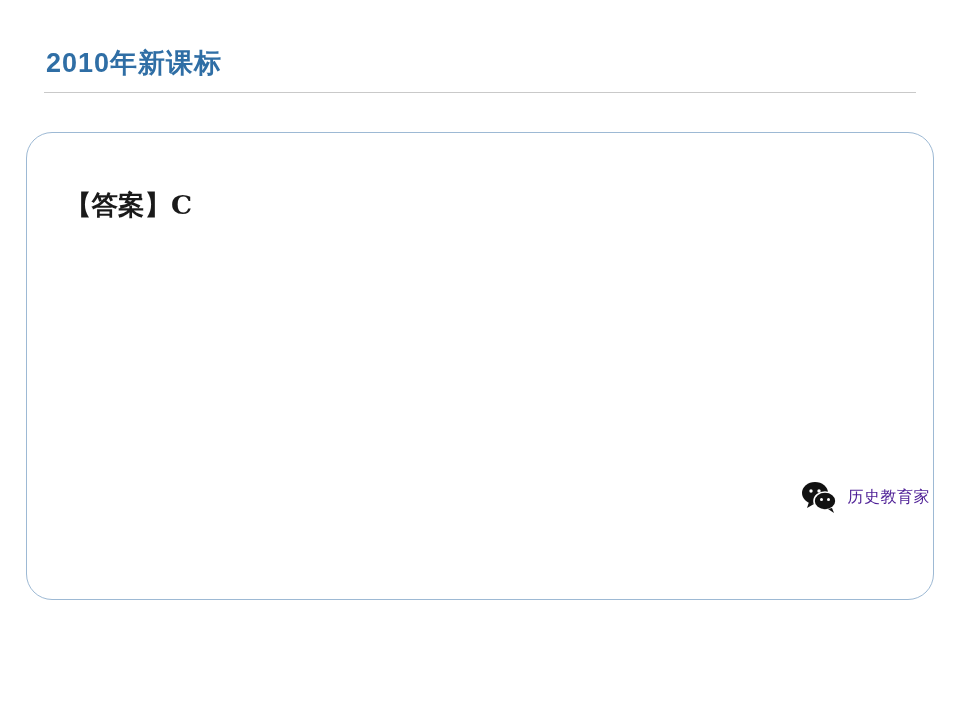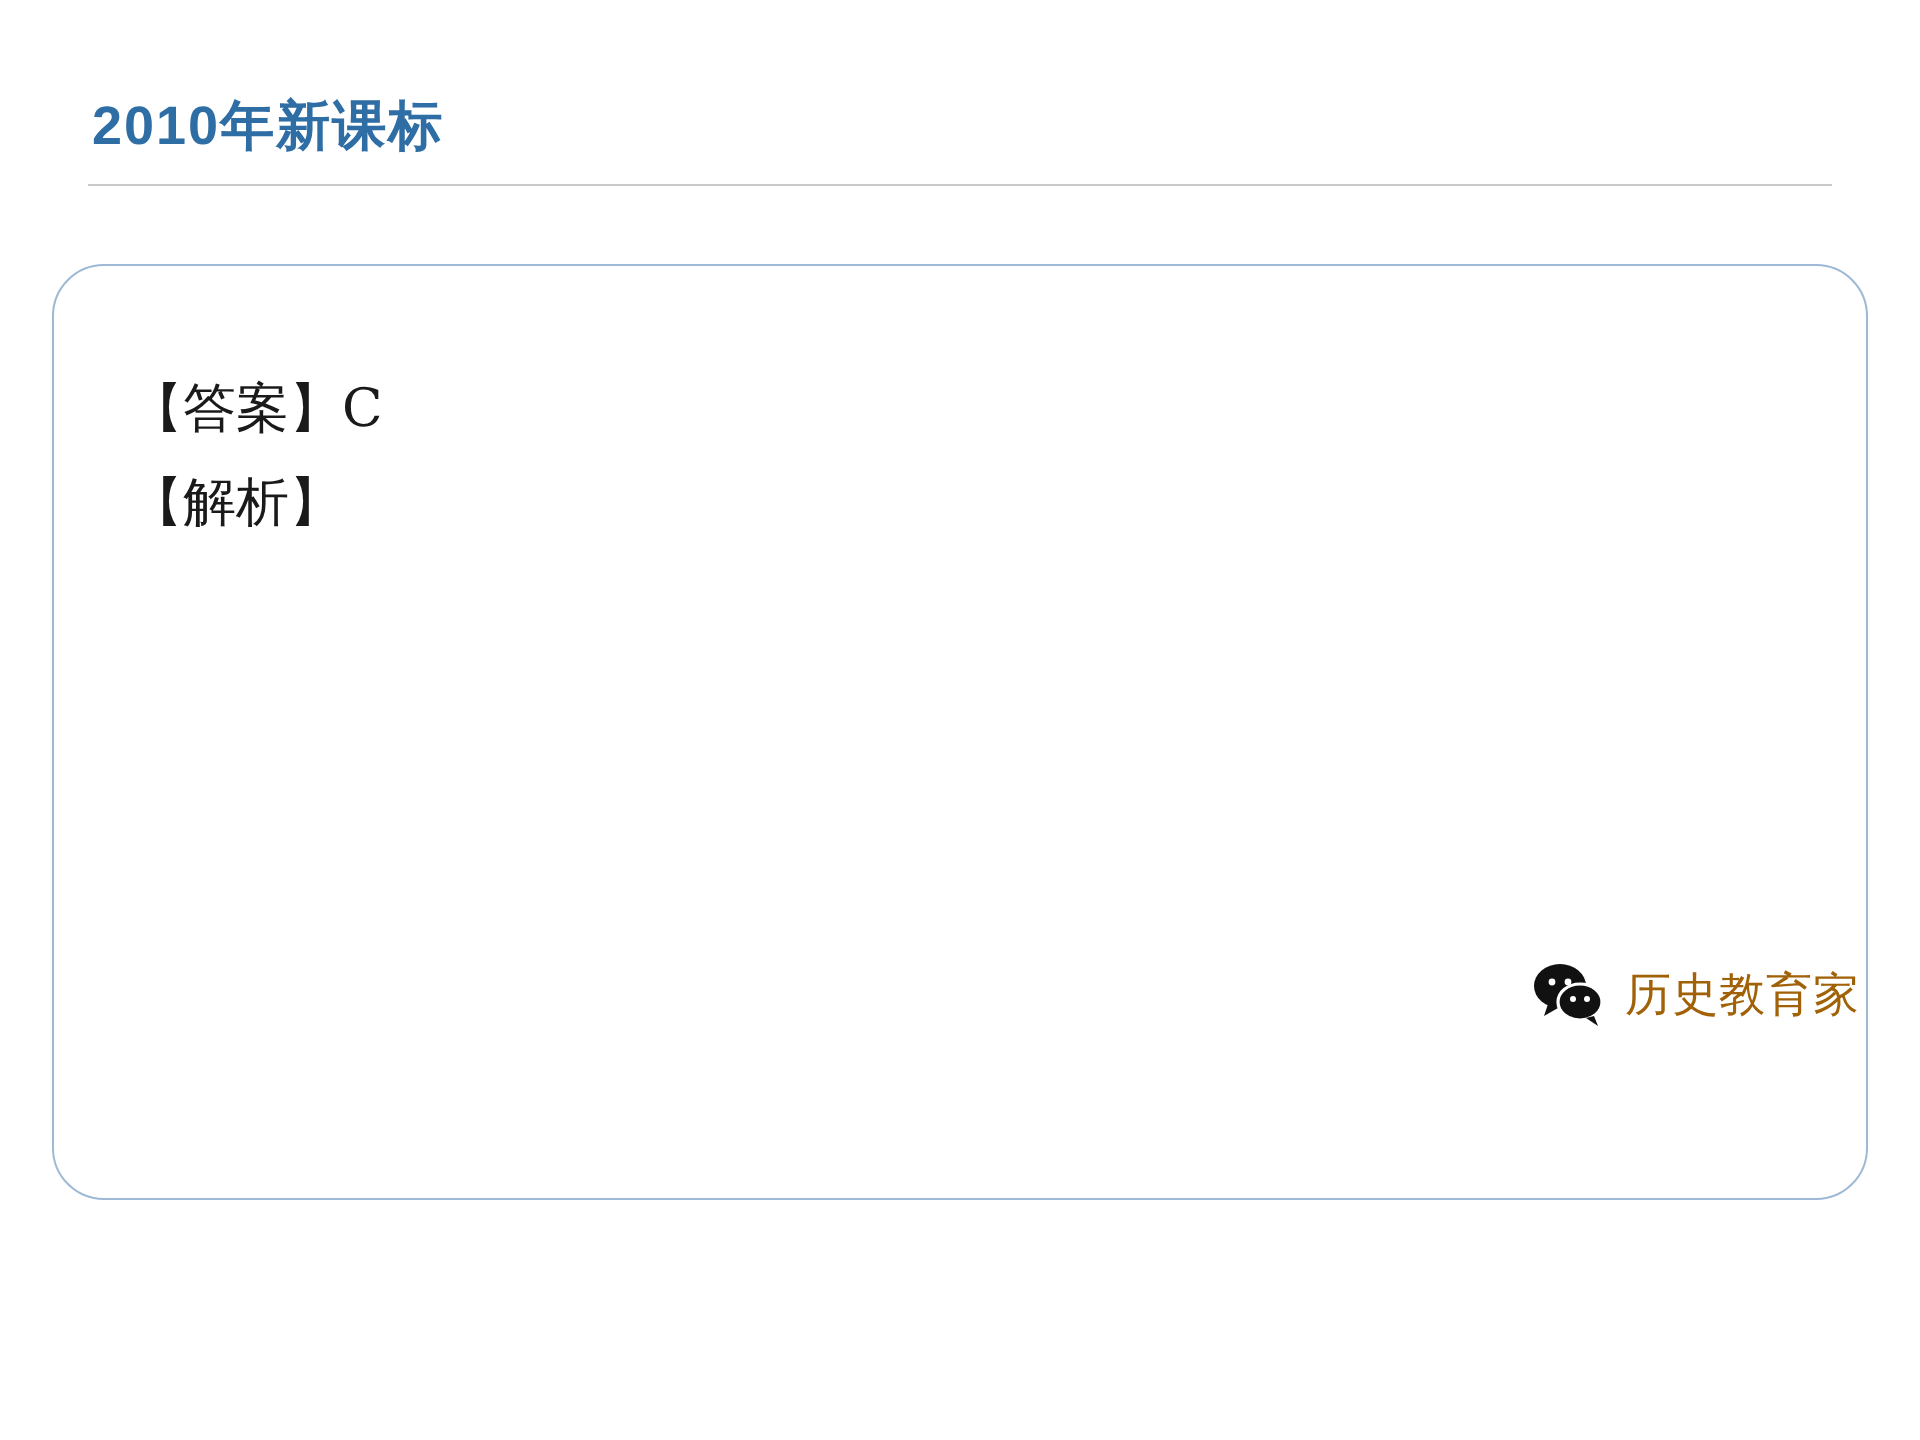--- a/index.html
+++ b/index.html
@@ -51,20 +51,21 @@
   }
   .card-body {
     position: absolute;
     left: 38px;
     top: 48px;
     right: 26px;
     font-size: 26.5px;
     line-height: 47px;
     color: #1a1a1a;
     font-family: "DejaVu Serif", "Liberation Serif", serif;
+    font-weight: bold;
   }
   .line {
     white-space: pre-wrap;
   }
   .para {
     margin: 0;
     text-align: justify;
   }
   .footer-logo {
     position: absolute;
@@ -77,38 +78,37 @@
   .logo-mark {
     width: 38px;
     height: 38px;
     position: relative;
   }
   .logo-mark svg {
     display: block;
   }
   .footer-text {
     font-family: "Liberation Sans", sans-serif;
-    font-size: 23px;
-    color: #a16207;
+    font-size: 16px;
+    color: #4c1d95;
     letter-spacing: 0.5px;
   }
 </style>
 </head>
 <body>
 
 <div class="slide">
 
   <div class="slide-title">2010年新课标</div>
 
   <div class="title-rule"></div>
 
   <div class="answer-card">
     <div class="card-body">
       <p class="para line">【答案】C</p>
-      <p class="para line">【解析】</p>
     </div>
   </div>
 
   <div class="footer-logo">
     <span class="logo-mark">
       <svg width="38" height="38" viewBox="0 0 38 38" aria-hidden="true">
         <ellipse cx="15" cy="15" rx="13" ry="11" fill="#111111"></ellipse>
         <polygon points="9,24 7,30 14,26" fill="#111111"></polygon>
         <circle cx="11" cy="13" r="1.7" fill="#ffffff"></circle>
         <circle cx="19" cy="13" r="1.7" fill="#ffffff"></circle>

